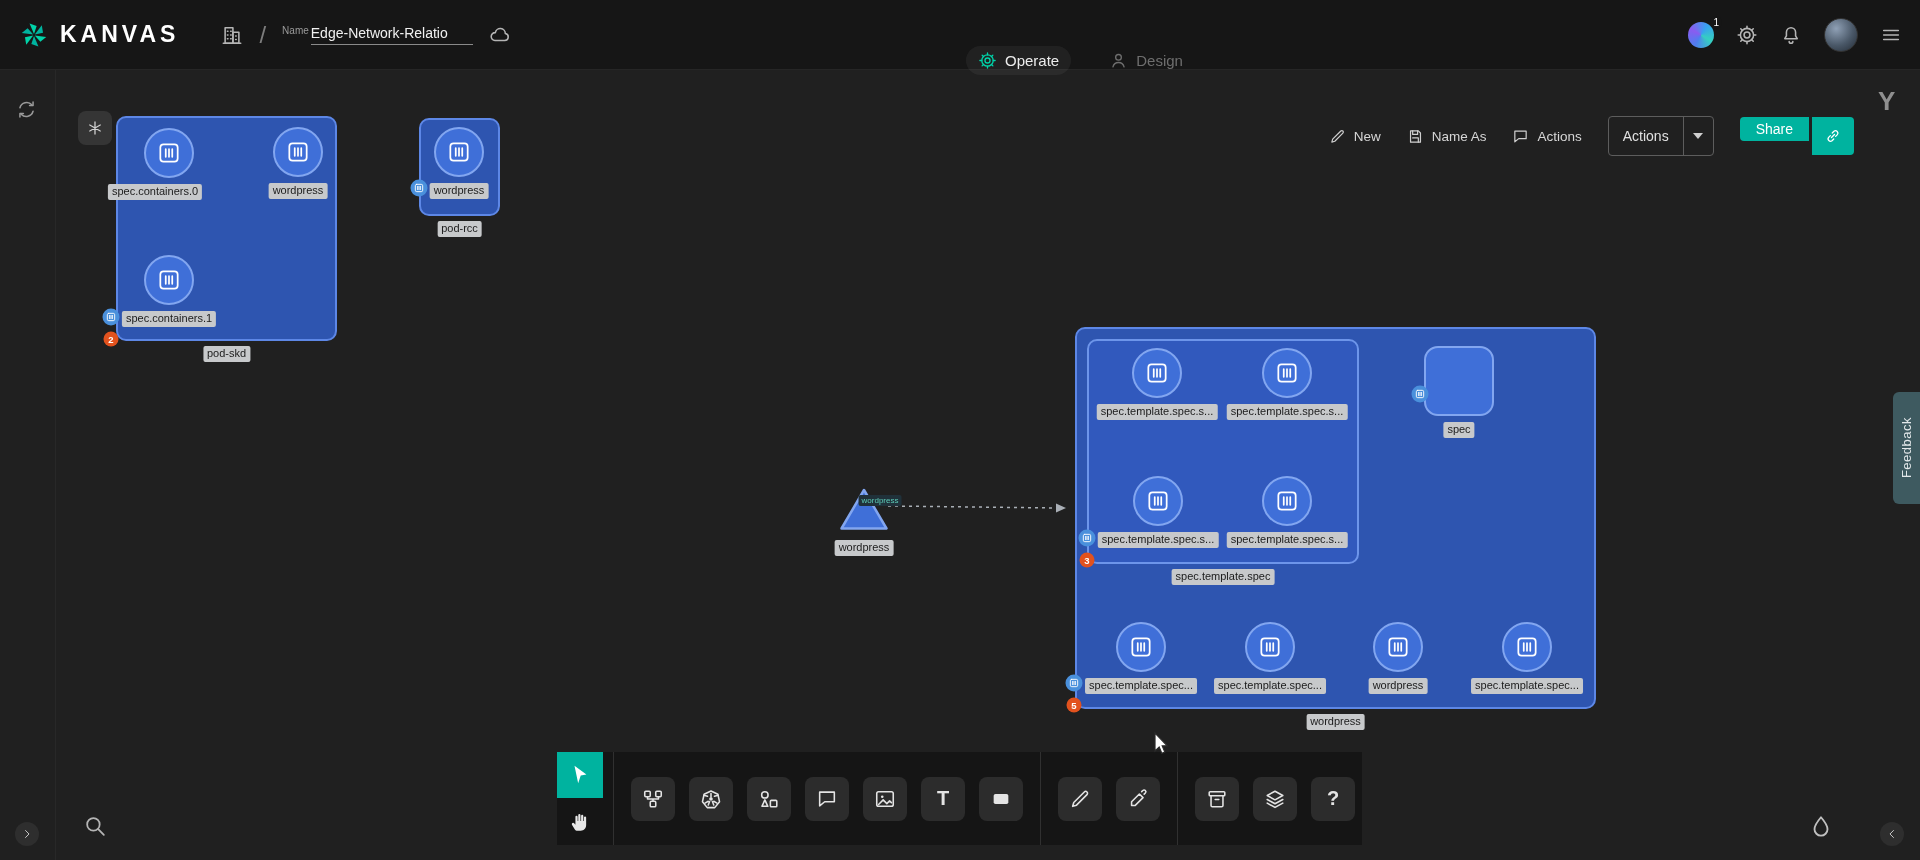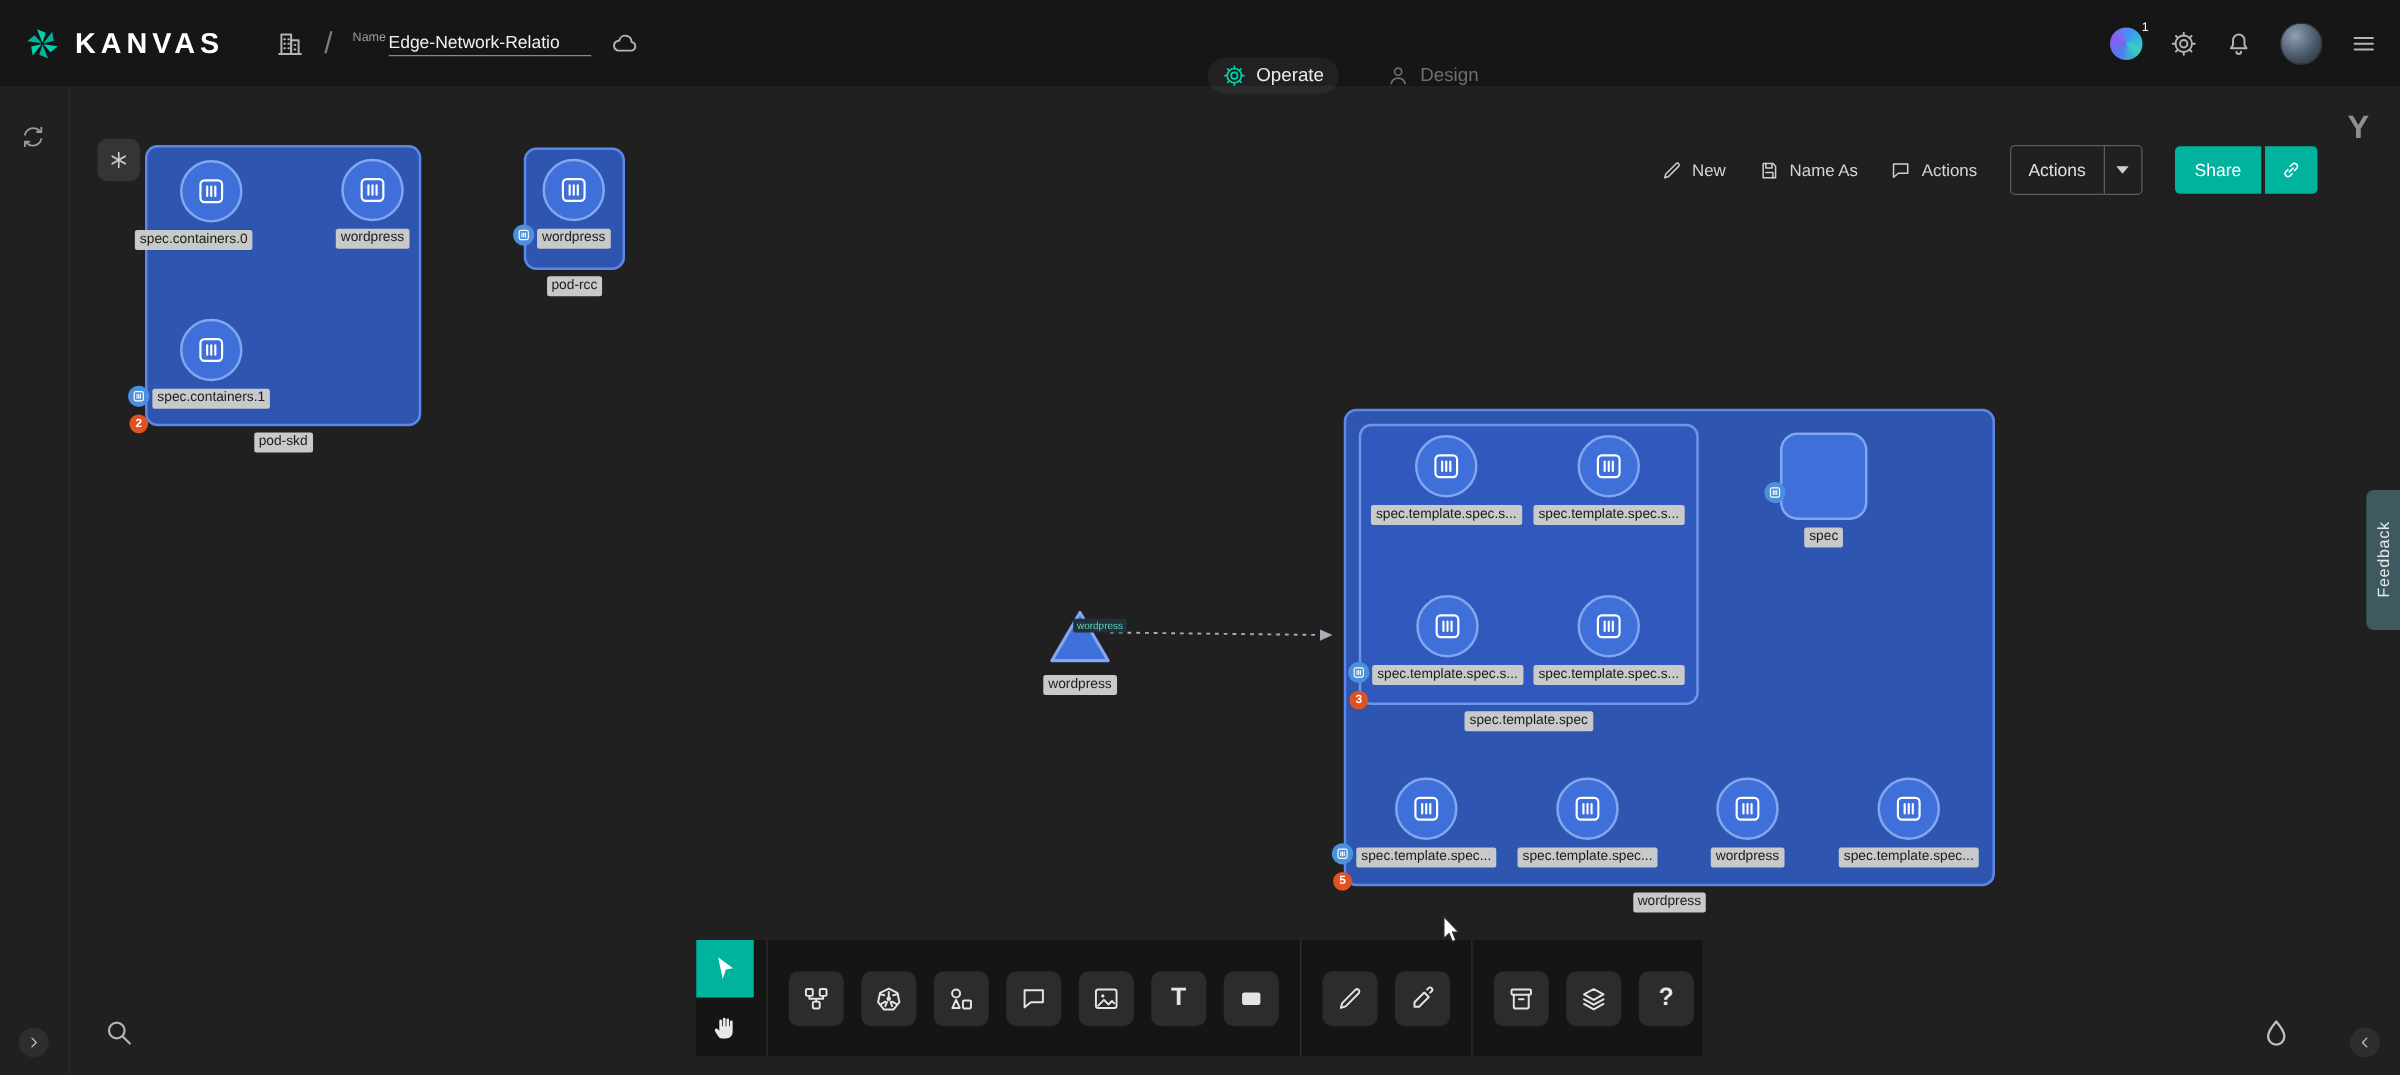--- a/index.html
+++ b/index.html
@@ -44,21 +44,21 @@
 
   
   .canvas-toolbar { position: absolute; top: 116px; right: 66px; display: flex; align-items: center; gap: 26px; z-index: 15; }
   .tool-ghost { display: flex; align-items: center; gap: 8px; color: #d6d6d6; font-size: 13.5px; }
   .tool-ghost svg { width: 17px; height: 17px; color: #cfcfcf; }
   .actions-btn { display: flex; align-items: center; height: 40px; border: 1px solid #5d5d5d; border-radius: 4px; color: #e0e0e0; font-size: 14px; }
   .actions-label { padding: 0 14px; }
   .actions-caret { width: 30px; height: 100%; display: flex; align-items: center; justify-content: center; border-left: 1px solid #5d5d5d; }
   .caret-shape { width: 0; height: 0; border-left: 5px solid transparent; border-right: 5px solid transparent; border-top: 6px solid #cfcfcf; }
   .share-group { display: flex; gap: 3px; }
-  .share-btn { height: 38px; background: #00B39F; color: #fff; font-size: 14px; display: flex; align-items: center; padding: 0 16px; border-radius: 4px 0 0 4px; }
+  .share-btn { height: 24px; background: #00B39F; color: #fff; font-size: 14px; display: flex; align-items: center; padding: 0 16px; border-radius: 4px 0 0 4px; }
   .link-btn { height: 38px; width: 42px; background: #00B39F; color: #fff; display: flex; align-items: center; justify-content: center; border-radius: 0 4px 4px 0; }
   .link-btn svg { width: 18px; height: 18px; }
 
   
   .vline { position: absolute; left: 55px; top: 70px; bottom: 0; width: 1px; background: #282828; z-index: 4; }
   .rail-sync { position: absolute; left: 16px; top: 99px; color: #9a9a9a; z-index: 10; }
   .rail-sync svg { width: 21px; height: 21px; }
   .corner-btn { position: absolute; left: 78px; top: 111px; width: 34px; height: 34px; background: #353535; border-radius: 8px; display: flex; align-items: center; justify-content: center; color: #d0d0d0; z-index: 10; }
   .corner-btn svg { width: 18px; height: 18px; }
   .zoom-icon { position: absolute; left: 83px; top: 814px; color: #b5b5b5; z-index: 10; }

